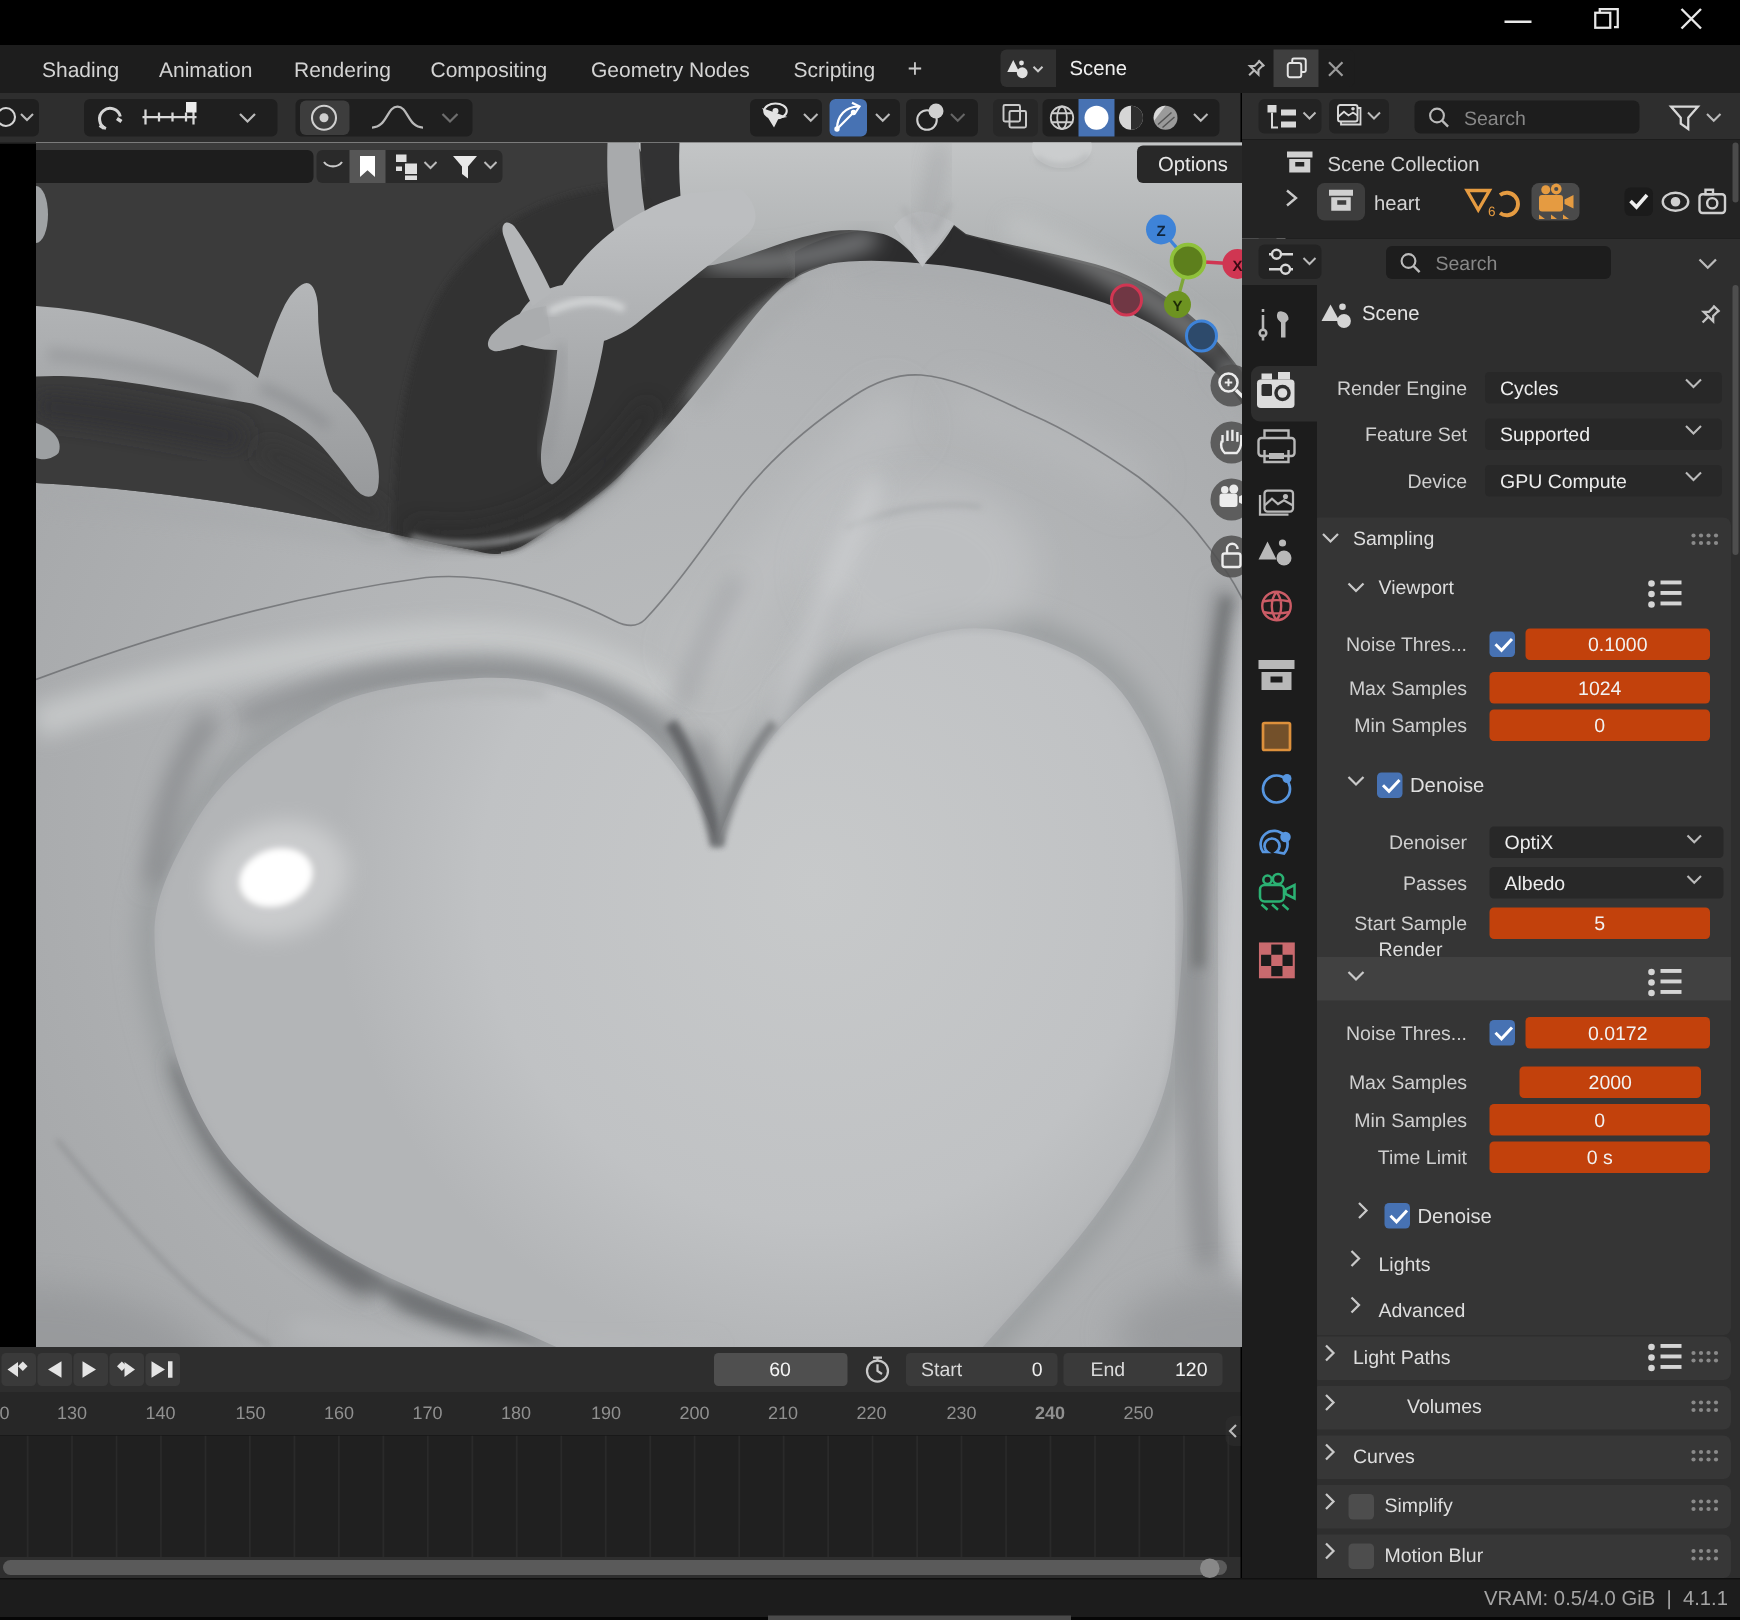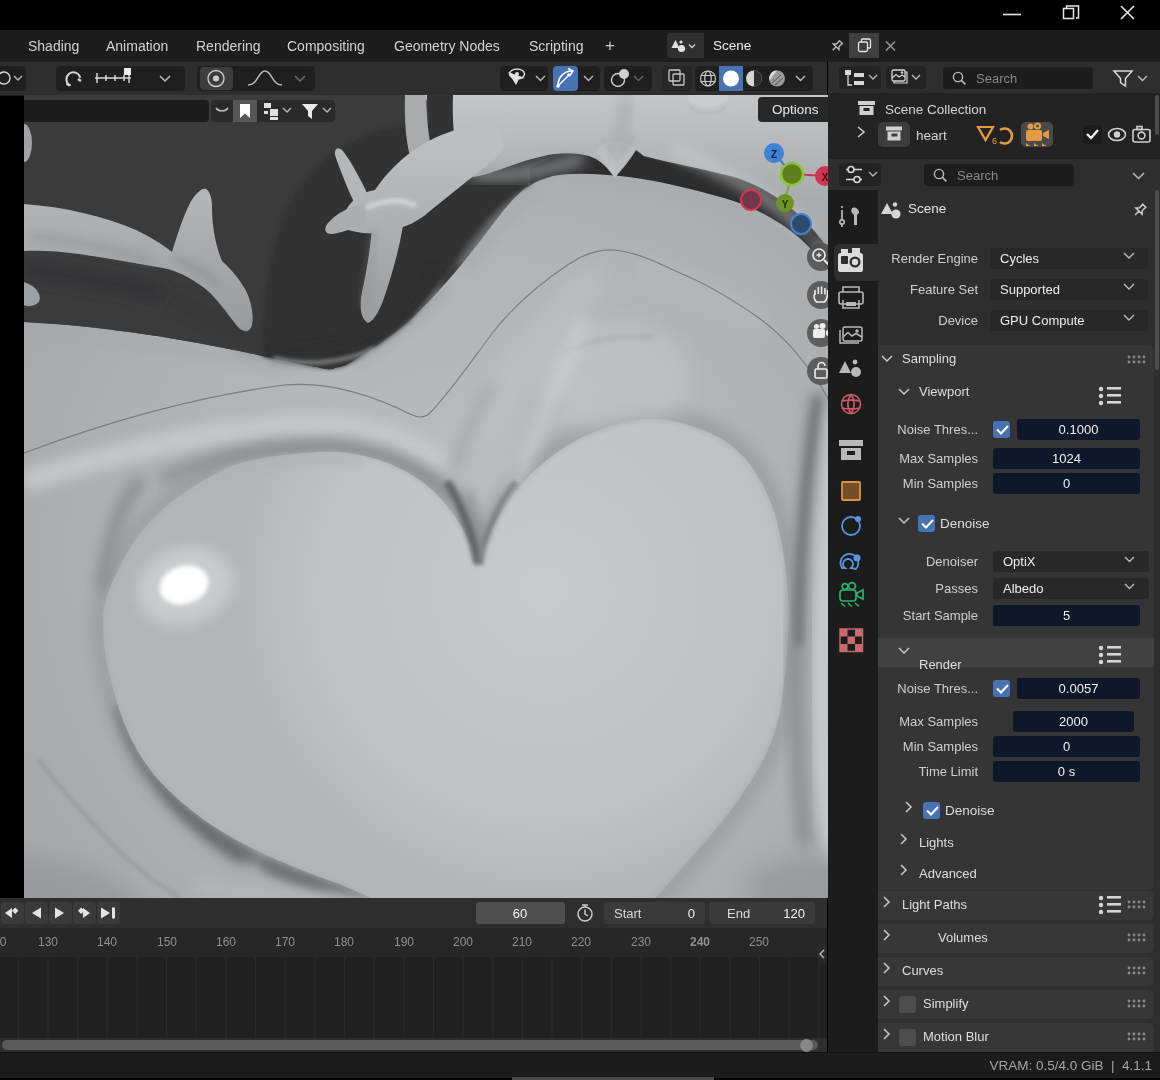--- a/index.html
+++ b/index.html
@@ -14,21 +14,21 @@
   
   .idgrp{position:absolute;top:3px;height:25px;background:#1d1d1d;border-radius:4px;display:flex;align-items:center;}
   
   #outliner{left:828px;top:62px;width:332px;height:96px;background:#232323;}
   #outhead{left:828px;top:62px;width:332px;height:31px;background:#2e2e2e;}
   #props{left:828px;top:159px;width:332px;height:893px;background:#2e2e2e;}
   #prophead{left:828px;top:159px;width:332px;height:31px;background:#2e2e2e;border-bottom:1px solid #232323;}
   #ptabs{left:828px;top:190px;width:50px;height:862px;background:#1c1c1c;}
   .srch{background:#1d1d1d;border-radius:4px;height:22px;display:flex;align-items:center;color:#888;font-size:13px;}
   .plabel{position:absolute;color:#cfcfcf;font-size:13px;text-align:right;height:21px;line-height:21px;}
-  .pfield{position:absolute;background:#0f172a;border-radius:3px;height:21px;line-height:21px;color:#f2f2f2;font-size:13px;text-align:center;}
+  .pfield{position:absolute;background:#c2410c;border-radius:3px;height:21px;line-height:21px;color:#f2f2f2;font-size:13px;text-align:center;}
   .pdrop{position:absolute;background:#282828;border-radius:3px;height:21px;line-height:21px;color:#ededed;font-size:13px;padding-left:10px;}
   .phdr{position:absolute;color:#dedede;font-size:13px;}
   .cb{position:absolute;width:17px;height:17px;border-radius:3px;}
   .cbon{background:#4772b3;}
   .cboff{background:#4d4d4d;}
   
   #tl-head{left:0;top:898px;width:827px;height:30px;background:#2e2e2e;}
   #tl-ruler{left:0;top:928px;width:827px;height:29px;background:#272727;}
   #tl-body{left:0;top:957px;width:827px;height:81px;background:#202020;}
   #tl-scroll{left:0;top:1038px;width:827px;height:14px;background:#2e2e2e;}
@@ -478,24 +478,24 @@
   <span class="plabel" style="left:0px;top:283px;width:150px;">Min Samples</span>
   <div class="pfield" style="left:165px;top:283px;width:147px;">0</div>
   <div class="cb cbon" style="left:90px;top:325px;"></div>
   <span class="phdr abs" style="left:112px;top:326px;font-size:13.5px;">Denoise</span>
   <span class="plabel" style="left:0px;top:361px;width:150px;">Denoiser</span>
   <div class="pdrop" style="left:165px;top:361px;width:146px;">OptiX</div>
   <span class="plabel" style="left:0px;top:388px;width:150px;">Passes</span>
   <div class="pdrop" style="left:165px;top:388px;width:146px;">Albedo</div>
   <span class="plabel" style="left:0px;top:415px;width:150px;">Start Sample</span>
   <div class="pfield" style="left:165px;top:415px;width:147px;">5</div>
-  <span class="phdr abs" style="left:91px;top:467px;text-align:right;">Render</span>
+  <span class="phdr abs" style="left:91px;top:435px;text-align:right;">Render</span>
   <span class="plabel" style="left:0px;top:488px;width:150px;">Noise Thres...</span>
   <div class="cb cbon" style="left:165px;top:490px;"></div>
-  <div class="pfield" style="left:189px;top:488px;width:123px;">0.0057</div>
+  <div class="pfield" style="left:189px;top:488px;width:123px;">0.0172</div>
   <span class="plabel" style="left:0px;top:521px;width:150px;">Max Samples</span>
   <div class="pfield" style="left:165px;top:521px;width:121px;margin-left:20px;">2000</div>
   <span class="plabel" style="left:0px;top:546px;width:150px;">Min Samples</span>
   <div class="pfield" style="left:165px;top:546px;width:147px;">0</div>
   <span class="plabel" style="left:0px;top:571px;width:150px;">Time Limit</span>
   <div class="pfield" style="left:165px;top:571px;width:147px;">0 s</div>
   <div class="cb cbon" style="left:95px;top:612px;"></div>
   <span class="phdr abs" style="left:117px;top:613px;font-size:13.5px;">Denoise</span>
   <span class="phdr abs" style="left:91px;top:645px;">Lights</span>
   <span class="phdr abs" style="left:91px;top:676px;">Advanced</span>

